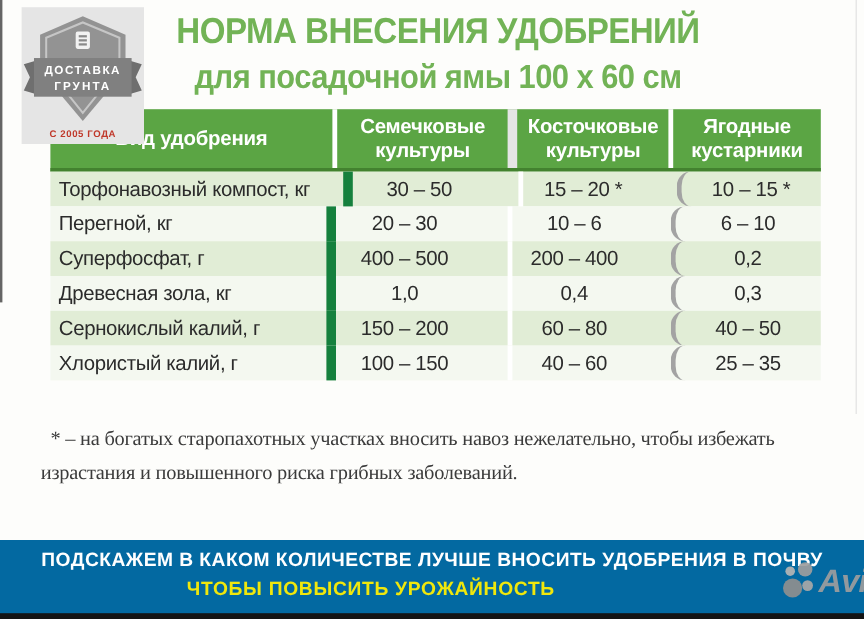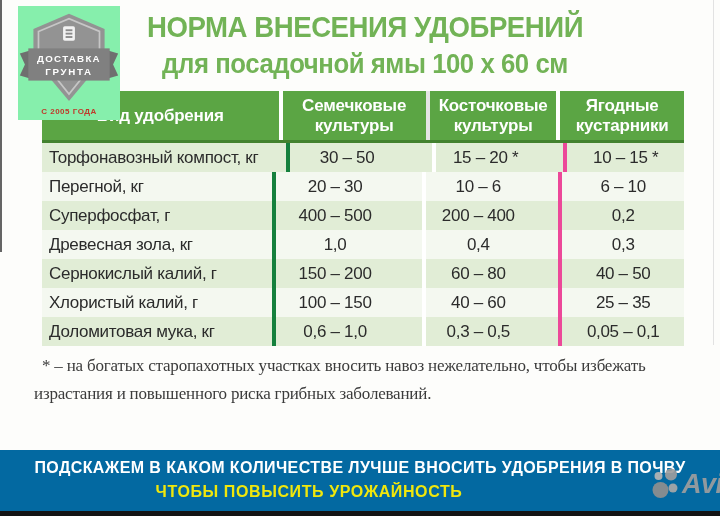--- a/index.html
+++ b/index.html
@@ -14,33 +14,33 @@
   .title{position:absolute;left:126px;top:10px;width:478px;text-align:center;color:#72b356;}
   .title .t1{font-size:30px;font-weight:bold;letter-spacing:-.5px;transform:scaleX(.92);transform-origin:center;white-space:nowrap;}
   .title .t2{font-size:28px;font-weight:bold;letter-spacing:-.5px;margin-top:4px;transform:scaleX(.92);transform-origin:center;white-space:nowrap;}
   
   .ftable{position:absolute;left:42px;top:91px;width:642px;}
   .hrow{display:flex;background:#5ba544;border-bottom:3px solid #43822f;height:49px;}
   .hcell{display:flex;flex-direction:column;justify-content:center;align-items:center;
          color:#fff;font-weight:bold;font-size:17px;line-height:20px;letter-spacing:-.2px;}
   .hcell.c0{width:241px;}
   .hcell.c1{width:146px;border-left:4px solid #fff;}
-  .hcell.c2{width:129px;border-left:4px solid #e5e5e5;}
+  .hcell.c2{width:129px;border-left:8px solid #e5e5e5;}
   .hcell.c3{width:126px;border-left:4px solid #fff;text-align:center;}
   .brow{display:flex;height:29px;gap:28px;}
   .brow:nth-child(odd){background:#f4f8f0;}
   .brow:nth-child(even){background:#e1edd6;}
   .bcell{display:flex;align-items:center;justify-content:center;
          font-size:17px;color:#2b2b2b;letter-spacing:-.3px;white-space:nowrap;}
   .bcell.c0{width:241px;justify-content:flex-start;padding-left:7px;box-sizing:border-box;}
-  .bcell.c1{width:146px;border-left:4px solid #15803d;box-sizing:border-box;}
+  .bcell.c1{width:146px;border-left:8px solid #15803d;box-sizing:border-box;}
   .bcell.c2{width:129px;border-left:4px solid #fff;box-sizing:border-box;}
-  .bcell.c3{width:150px;border-left:4px solid #ec4899;box-sizing:border-box;}
+  .bcell.c3{width:150px;border-left:4px solid #a3a3a3;box-sizing:border-box;border-radius:12px;}
   
-  .badge{position:absolute;left:18px;top:6px;width:102px;height:114px;background:#86efac;z-index:5;}
+  .badge{position:absolute;left:18px;top:6px;width:102px;height:114px;background:#e5e5e5;z-index:5;}
   .badge svg{position:absolute;left:0;top:0;}
   .badge .since{position:absolute;left:0;bottom:4px;width:102px;text-align:center;
                 font-size:8px;font-weight:bold;color:#c0392b;letter-spacing:.5px;}
   
   .footnote{position:absolute;left:34px;top:352px;width:666px;
             font-size:17px;color:#3b3b3b;line-height:28px;letter-spacing:-.2px;font-family:Liberation Serif, serif;}
   .footnote .f1{padding-left:8px;}
   
   .banner{position:absolute;left:0;top:450px;width:720px;height:66px;background:#0369a1;}
   .banner .strip{position:absolute;left:0;bottom:0;width:720px;height:5px;background:#141414;}
@@ -114,26 +114,20 @@
       <div class="bcell c1">150 – 200</div>
       <div class="bcell c2">60 – 80</div>
       <div class="bcell c3">40 – 50</div>
     </div>
     <div class="brow">
       <div class="bcell c0">Хлористый калий, г</div>
       <div class="bcell c1">100 – 150</div>
       <div class="bcell c2">40 – 60</div>
       <div class="bcell c3">25 – 35</div>
     </div>
-    <div class="brow">
-      <div class="bcell c0">Доломитовая мука, кг</div>
-      <div class="bcell c1">0,6 – 1,0</div>
-      <div class="bcell c2">0,3 – 0,5</div>
-      <div class="bcell c3">0,05 – 0,1</div>
-    </div>
   </div>
 
   <div class="badge">
     <svg width="102" height="100" viewBox="0 0 120 118">
       <path d="M18,27 L60,9 L102,27 L102,62 L60,112 L18,62 Z" fill="#939393"></path>
       <path d="M24,30 L60,15 L96,30 L96,59 L60,104 L24,59 Z" fill="none" stroke="#c6c6c6" stroke-width="2"></path>
       <g>
         <rect x="53" y="24" width="14" height="17" rx="2" fill="#f2f2f2"></rect>
         <rect x="56" y="27.5" width="8" height="2.2" fill="#8a8a8a"></rect>
         <rect x="56" y="31.5" width="8" height="2.2" fill="#8a8a8a"></rect>

